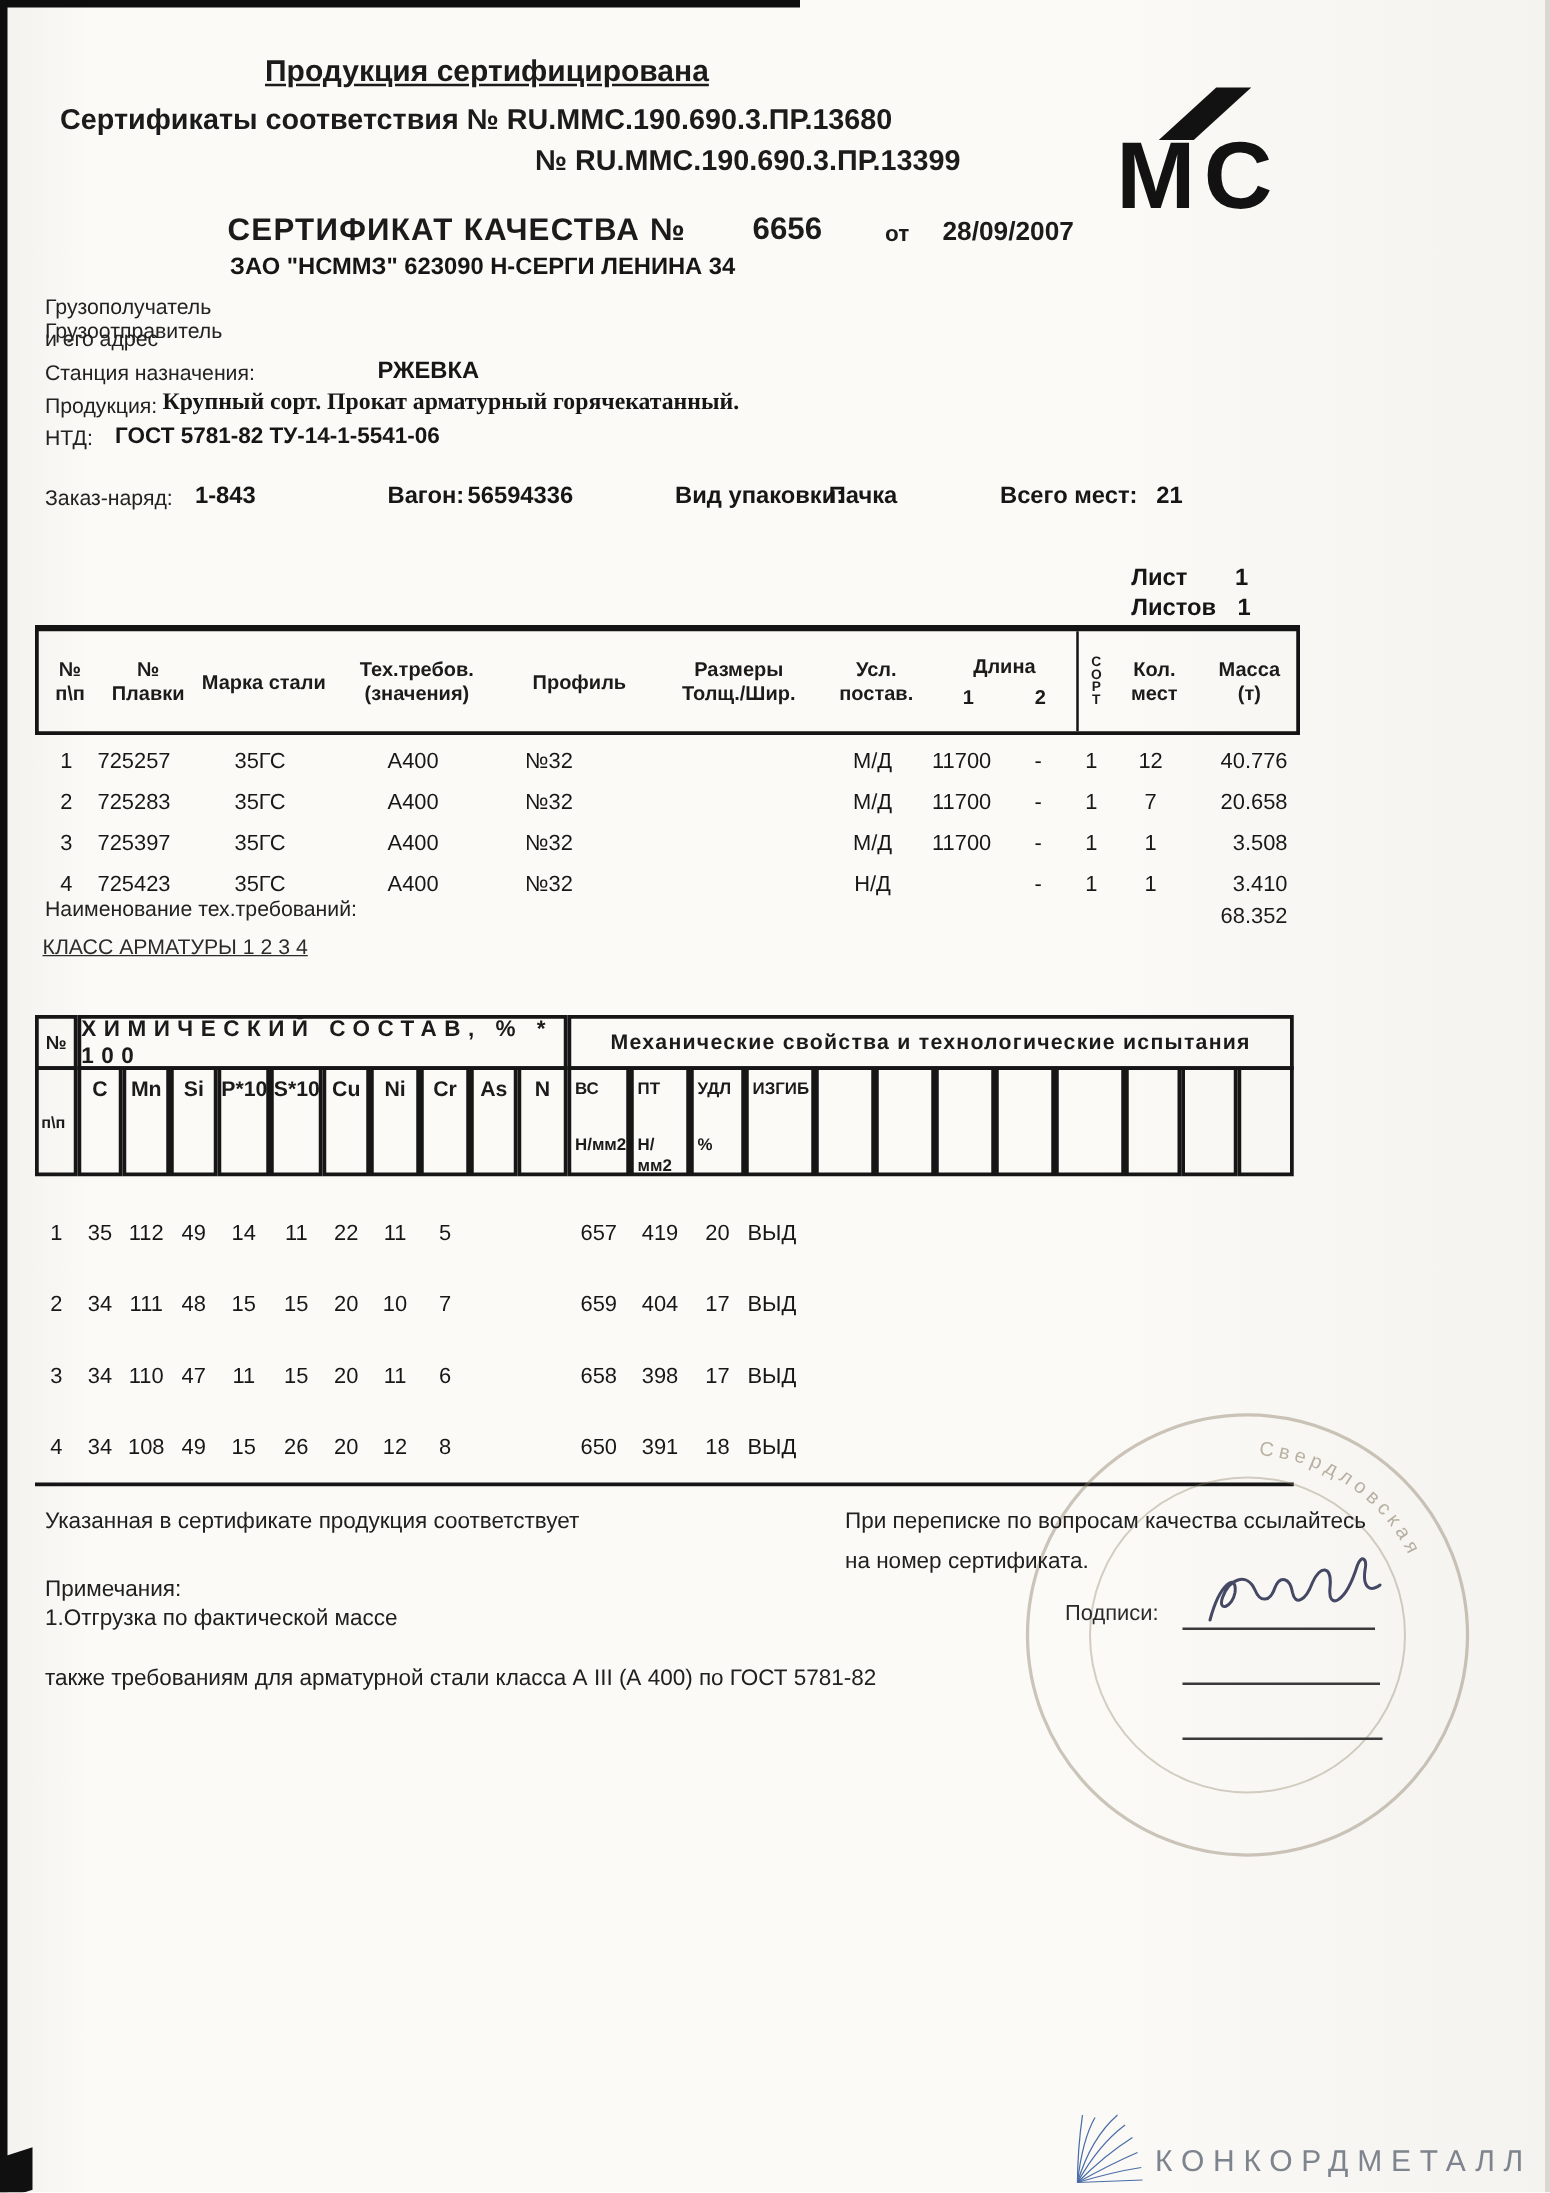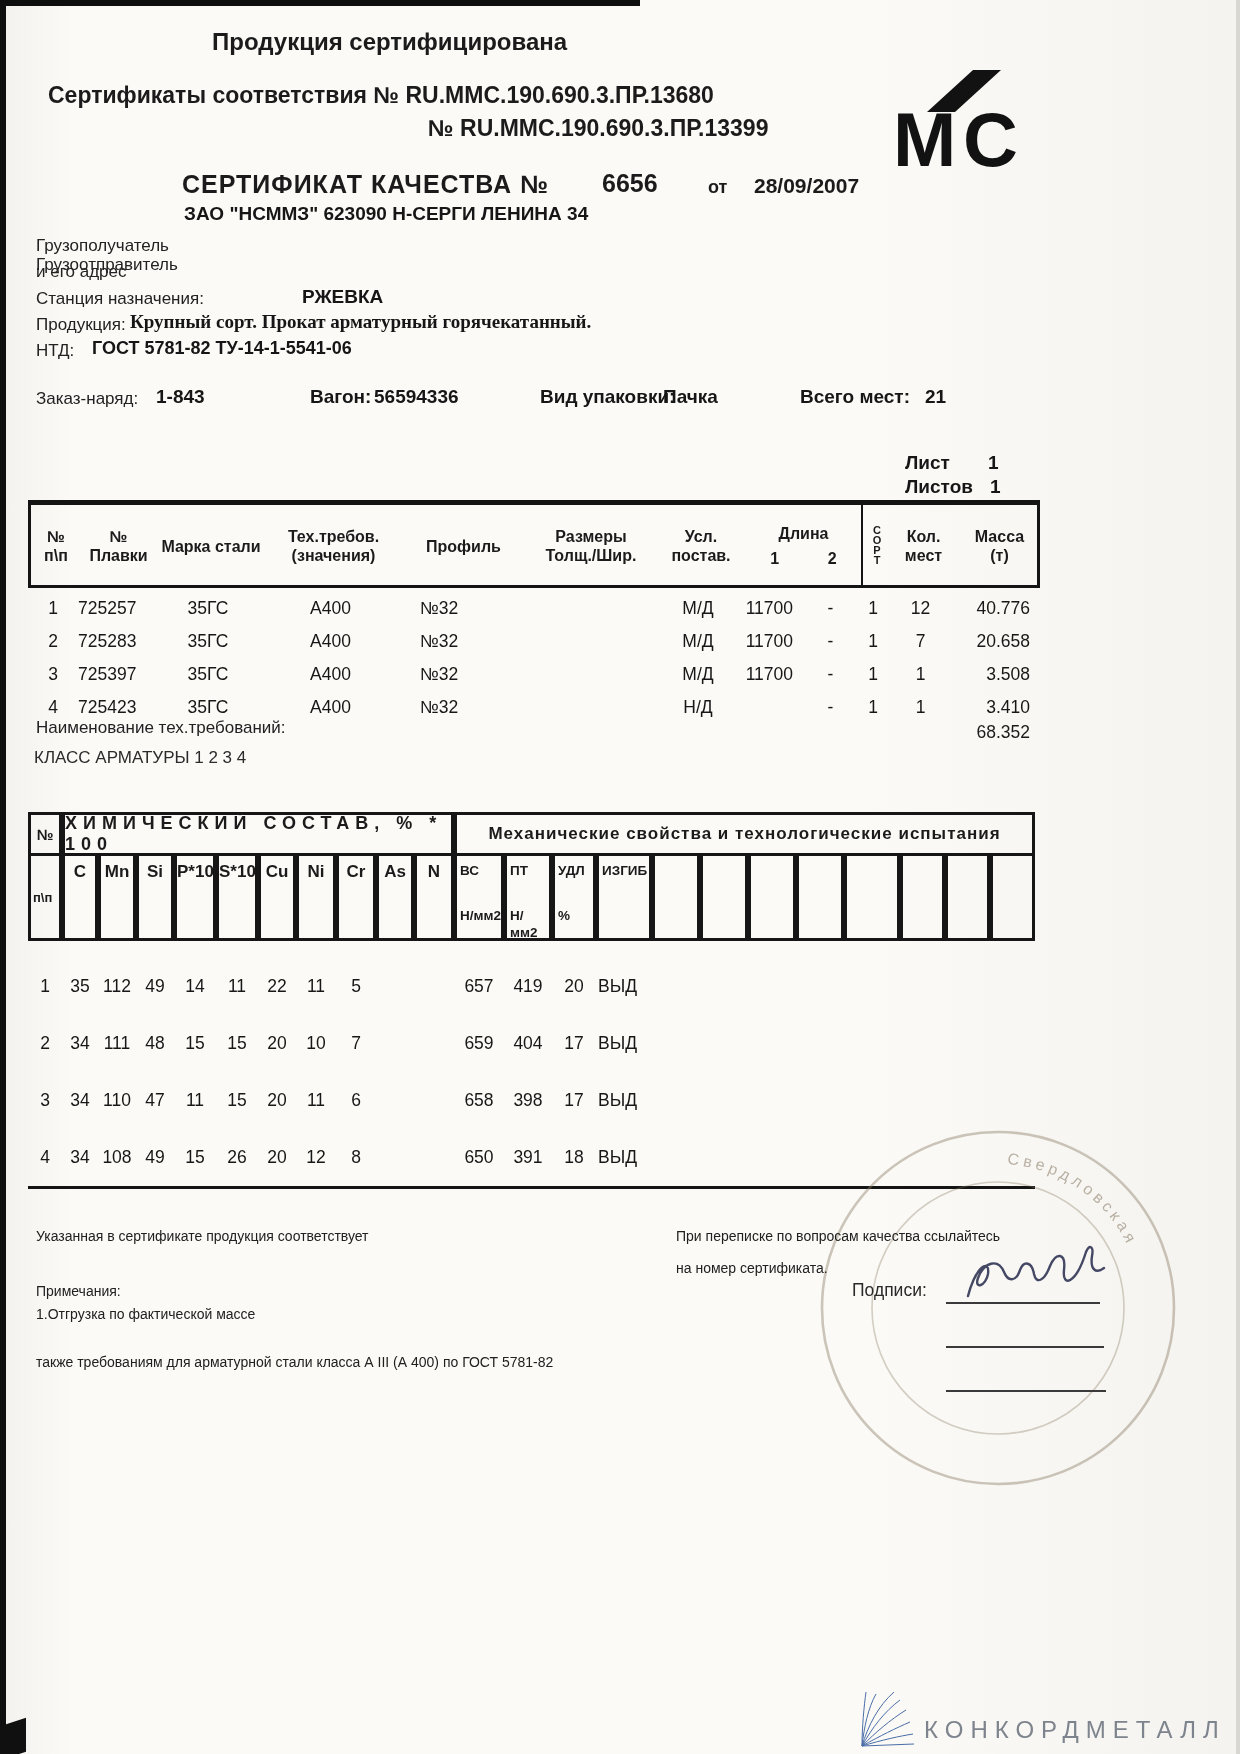--- a/index.html
+++ b/index.html
@@ -40,34 +40,34 @@
   .t2-titles .t-mech{font-size:17px;letter-spacing:1px;}
   .t2-cols{left:28px;top:853px;width:1007px;}
   .t2-cols .hcell{border:3px solid #161616;box-sizing:border-box;height:88px;padding-top:6px;
     font-size:17px;font-weight:700;text-align:center;}
   .t2-cols .hsmall{font-size:13.5px;text-align:left;padding-left:3px;line-height:17px;}
   .t2-cols .pp{font-size:13px;text-align:left;padding-left:2px;padding-top:34px;font-weight:700;}
   .t2-body{left:28px;top:958px;width:1007px;}
   .t2-row{height:57px;align-items:center;font-size:17.5px;color:#171717;text-align:center;}
   .t2-row .izg{text-align:left;padding-left:2px;}
   .t2-bottomline{left:28px;top:1186px;width:1007px;height:3px;background:#141414;}
-  .footer-line{font-size:14px;color:#202020;margin-top:22px;}
+  .footer-line{font-size:18px;color:#202020;}
   .sig-line{height:2px;background:#3a3a3a;}
 </style>
 </head>
 <body>
 
 <div class="page">
 
   <div class="abs edge-left"></div>
   <div class="abs edge-top"></div>
   <div class="abs edge-right"></div>
   <div class="abs corner-bl"></div>
 
-  <div class="abs b" style="left:212px;top:28px;font-size:24px;">Продукция сертифицирована</div>
+  <div class="abs b" style="left:212px;top:44px;font-size:24px;text-decoration:underline;">Продукция сертифицирована</div>
   <div class="abs b" style="left:48px;top:82px;font-size:23px;">Сертификаты соответствия № RU.MMC.190.690.3.ПР.13680</div>
   <div class="abs b" style="left:428px;top:115px;font-size:23px;">№ RU.MMC.190.690.3.ПР.13399</div>
 
   <div class="abs" style="left:893px;top:66px;">
     <svg width="126" height="102" viewBox="0 0 126 102">
       <polygon points="34,46 80,4 108,4 62,46" fill="#121212"></polygon>
       <text x="0" y="100" font-family="Liberation Sans, sans-serif" font-size="76" font-weight="800" fill="#121212">М</text>
       <text x="70" y="100" font-family="Liberation Sans, sans-serif" font-size="76" font-weight="800" fill="#121212">С</text>
     </svg>
   </div>
@@ -202,21 +202,21 @@
       <div class="right"></div>
       <div>-</div>
       <div>1</div>
       <div>1</div>
       <div class="right">3.410</div>
     </div>
   </div>
 
   <div class="abs" style="left:953px;top:722px;width:87px;text-align:right;padding-right:10px;box-sizing:border-box;font-size:17.5px;">68.352</div>
   <div class="abs lbl" style="left:36px;top:718px;">Наименование тех.требований:</div>
-  <div class="abs" style="left:34px;top:748px;font-size:17px;color:#2b2b2b;">КЛАСС АРМАТУРЫ 1 2 3 4</div>
+  <div class="abs" style="left:34px;top:748px;font-size:17px;color:#2b2b2b;text-decoration:underline;">КЛАСС АРМАТУРЫ 1 2 3 4</div>
 
   <div class="abs t2-titles">
     <div class="tcell t-num">№</div>
     <div class="tcell t-chem">ХИМИЧЕСКИЙ  СОСТАВ, % * 100</div>
     <div class="tcell t-mech">Механические  свойства   и технологические  испытания</div>
   </div>
 
   <div class="abs t2-grid t2-cols">
     <div class="hcell pp">п\п</div>
     <div class="hcell">C</div>

